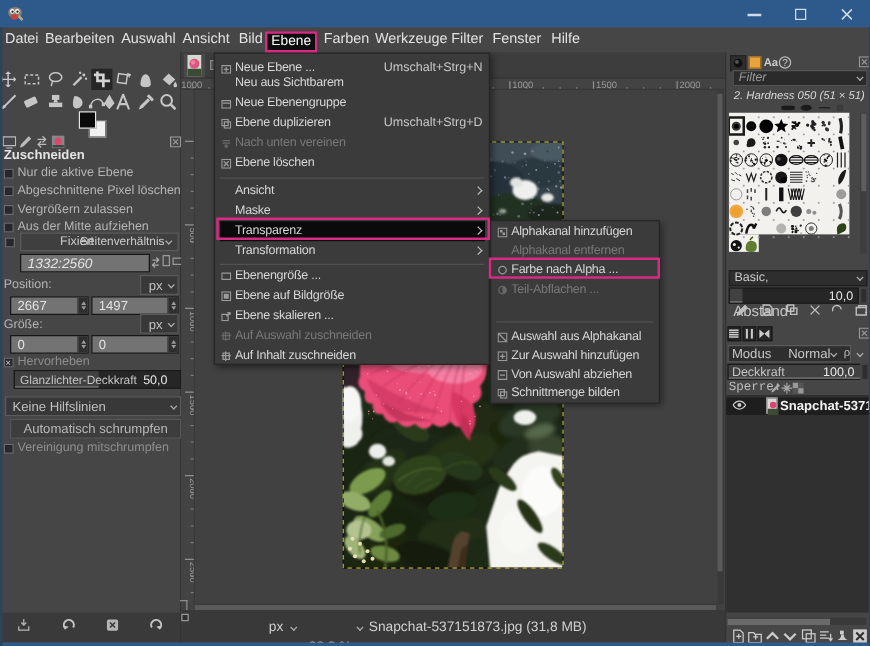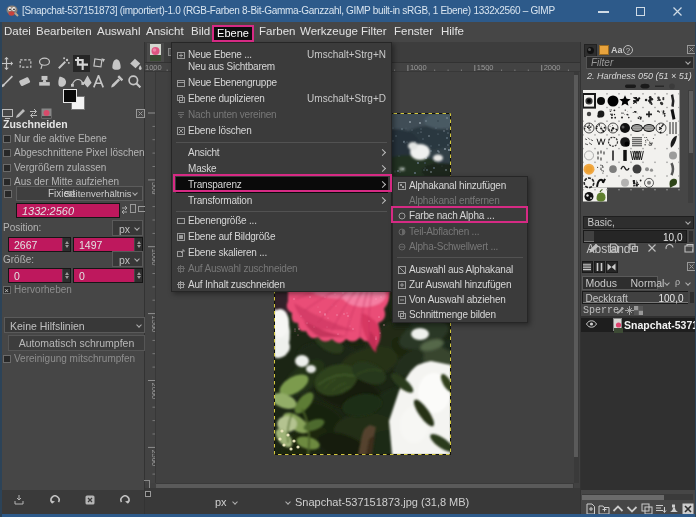--- a/index.html
+++ b/index.html
@@ -27,42 +27,41 @@
 .mitem .lbl{position:absolute;left:16px;letter-spacing:-0.2px;}
 .mitem .ico{position:absolute;left:5px;top:4px;width:8px;height:8px;opacity:.75;}
 .mitem .sc{position:absolute;right:5px;color:#c8c8c8;}
 .mitem .arr{position:absolute;right:6px;top:5px;width:5px;height:5px;border-right:1.5px solid #bbb;border-top:1.5px solid #bbb;transform:rotate(45deg);}
 .dis{color:#787878;}
 .msep{position:absolute;left:4px;right:4px;height:1px;background:#525252;}
 .magenta{position:absolute;border:2px solid #d62a84;}
 
 .cb{position:absolute;width:8px;height:8px;background:#282828;border:1px solid #6a6a6a;}
 .lab{position:absolute;color:#b4b4b4;font-size:10px;white-space:nowrap;}
-.inp{position:absolute;background:#be185d;border:1px solid #161616;color:#e2e2e2;font-size:10.5px;}
+.inp{position:absolute;background:#737373;border:1px solid #161616;color:#e2e2e2;font-size:10.5px;}
 .dd{position:absolute;background:#383838;border:1px solid #5a5a5a;color:#c0c0c0;font-size:10.5px;}
 .chev{position:absolute;width:4px;height:4px;border-right:1.2px solid #b0b0b0;border-bottom:1.2px solid #b0b0b0;transform:rotate(45deg);}
 .slider{position:absolute;background:#262626;border:1px solid #1a1a1a;color:#c4c4c4;font-size:10px;}
 .sfill{position:absolute;left:0;top:0;bottom:0;background:#414141;border-bottom:1px solid #787878;}
 .spin{position:absolute;right:0;top:0;bottom:0;width:8px;background:#2e2e2e;border-left:1px solid #454545;}
 .spin::before{content:"";position:absolute;left:2px;top:3px;border-left:2.5px solid transparent;border-right:2.5px solid transparent;border-bottom:3px solid #999;}
 .spin::after{content:"";position:absolute;left:2px;bottom:3px;border-left:2.5px solid transparent;border-right:2.5px solid transparent;border-top:3px solid #999;}
 </style></head>
 <body>
 <div id="win">
   <div class="abs" id="title">
     <svg style="position:absolute;left:5px;top:4px;" width="14" height="14" viewBox="0 0 14 14">
         <ellipse cx="7" cy="6" rx="5.5" ry="4.5" fill="#8a8078"></ellipse>
         <ellipse cx="4.8" cy="5" rx="1.8" ry="2" fill="#f2f2f2"></ellipse>
         <ellipse cx="8.8" cy="5" rx="1.8" ry="2" fill="#f2f2f2"></ellipse>
         <circle cx="5" cy="5.3" r="0.9" fill="#222"></circle>
         <circle cx="9" cy="5.3" r="0.9" fill="#222"></circle>
         <ellipse cx="6.5" cy="9.5" rx="3" ry="2.2" fill="#c8423c"></ellipse>
         <path d="M10 9l3 3" stroke="#b8a890" stroke-width="2"></path>
       </svg>
-      <span class="txt">[Snapchat-537151873] (importiert)-1.0 (RGB-Farben 8-Bit-Gamma-Ganzzahl, GIMP built-in sRGB, 1 Ebene) 1332x2560 – GIMP</span>
     <span class="abs" style="left:598px;top:11px;width:11px;height:1.5px;background:#cfdbe6;"></span>
     <span class="abs" style="left:636px;top:6.5px;width:9px;height:9px;border:1.2px solid #cfdbe6;"></span>
     <svg class="abs" style="left:673px;top:7px;" width="9" height="9" viewBox="0 0 9 9">
         <path d="M0.5 0.5l8 8M8.5 0.5l-8 8" stroke="#cfdbe6" stroke-width="1.2"></path>
       </svg>
   </div>
   <div class="abs" id="menubar">
     <span style="left:4px;">Datei</span>
       <span style="left:36px;">Bearbeiten</span>
       <span style="left:97px;">Auswahl</span>
@@ -211,20 +210,25 @@
         <span style="position:absolute;left:5px;">0</span>
         <span class="spin"></span>
       </div>
     <div class="inp" style="left:73px;top:226px;width:70px;height:15px;line-height:14px;">
         <span style="position:absolute;left:5px;">0</span>
         <span class="spin"></span>
       </div>
     <div class="cb" style="left:2.5px;top:244px;color:#ccc;font-size:8px;line-height:7px;text-align:center;">×</div>
       <div class="lab" style="left:14px;top:242px;color:#8e8e8e;">Hervorheben</div>
 
+    <div class="slider" style="left:11px;top:254px;width:134px;height:15px;">
+      <div class="sfill" style="width:67px;"></div>
+      <span style="position:absolute;left:4px;top:2px;font-size:9.5px;">Glanzlichter-Deckkraft</span>
+      <span style="position:absolute;right:10px;top:1.5px;color:#e8e8e8;font-size:10px;">50,0</span>
+    </div>
     <div class="dd" style="left:4px;top:275px;width:141px;height:16px;">
         <span style="position:absolute;left:5px;top:1.5px;">Keine Hilfslinien</span>
         <span class="chev" style="left:132px;top:5px;"></span>
       </div>
     <div class="abs" style="left:8px;top:293px;width:137px;height:16px;background:#3d3d3d;border:1px solid #565656;color:#b8b8b8;font-size:10.5px;text-align:center;line-height:15px;">Automatisch schrumpfen</div>
     <div class="cb" style="left:2.5px;top:313px;"></div>
       <div class="lab" style="left:14px;top:311px;color:#8e8e8e;">Vereinigung mitschrumpfen</div>
   </div>
   <div class="abs" id="canvasarea">
 
@@ -976,21 +980,21 @@
         <path d="M1.5 0v8M5.5 0v8" stroke="#ccc" stroke-width="1.6"></path>
       </svg>
       <div class="abs" style="left:24.5px;top:219px;width:12px;height:12px;background:#262626;border:1px solid #1a1a1a;"></div>
       <svg class="abs" style="left:26px;top:221px;" width="9" height="8" viewBox="0 0 9 8">
         <path d="M0.5 0.5L4.5 4 0.5 7.5zM8.5 0.5L4.5 4l4 3.5z" fill="#ccc"></path>
       </svg>
       <svg class="abs" style="left:106px;top:220px;" width="9" height="9" viewBox="0 0 9 9">
         <rect x="0.5" y="0.5" width="8" height="8" fill="none" stroke="#999"></rect>
         <path d="M2.5 2.5l4 4M6.5 2.5l-4 4" stroke="#999"></path>
       </svg>
-      <div class="abs" style="left:0.5px;top:233.5px;width:76px;height:14px;background:#2e2e2e;border:1px solid #5a5a5a;color:#c8c8c8;font-size:10.5px;">
+      <div class="abs" style="left:0.5px;top:233.5px;width:99px;height:14px;background:#2e2e2e;border:1px solid #5a5a5a;color:#c8c8c8;font-size:10.5px;">
         <span style="position:absolute;left:3px;top:0.5px;">Modus</span>
         <span style="position:absolute;left:48px;top:0.5px;">Normal</span>
         <span class="chev" style="left:82px;top:4px;"></span>
       </div>
       <div class="abs" style="left:94px;top:235px;color:#bbb;font-size:9px;">ρ</div>
       <span class="chev" style="left:105px;top:239px;"></span>
       <div class="slider" style="left:0.5px;top:249px;width:106px;height:13px;">
         <div class="sfill" style="width:105px;"></div>
         <span style="position:absolute;left:3px;top:1px;font-size:10px;">Deckkraft</span>
         <span style="position:absolute;right:3px;top:1px;color:#e8e8e8;font-size:10px;">100,0</span>
@@ -1193,27 +1197,20 @@
         </svg>
         <span class="lbl">Farbe nach Alpha ...</span>
       </div>
     <div class="mitem dis" style="top:46.5px;">
         <svg class="ico" viewBox="0 0 8 8">
           <circle cx="4" cy="4" r="3" fill="none" stroke="#777"></circle>
           <path d="M4 1a3 3 0 010 6z" fill="#777"></path>
         </svg>
         <span class="lbl">Teil-Abflachen ...</span>
       </div>
-    <div class="mitem dis" style="top:61.5px;">
-        <svg class="ico" viewBox="0 0 8 8">
-          <circle cx="4" cy="4" r="3" fill="none" stroke="#777"></circle>
-          <path d="M1 4h6" stroke="#777"></path>
-        </svg>
-        <span class="lbl">Alpha-Schwellwert ...</span>
-      </div>
     <div class="msep" style="top:80px;"></div>
     <div class="mitem" style="top:85px;">
         <svg class="ico" viewBox="0 0 8 8">
           <rect x="0.5" y="0.5" width="7" height="7" fill="none" stroke="#bbb"></rect>
           <path d="M1 1l6 6" stroke="#bbb"></path>
         </svg>
         <span class="lbl">Auswahl aus Alphakanal</span>
       </div>
     <div class="mitem" style="top:100px;">
         <svg class="ico" viewBox="0 0 8 8">

